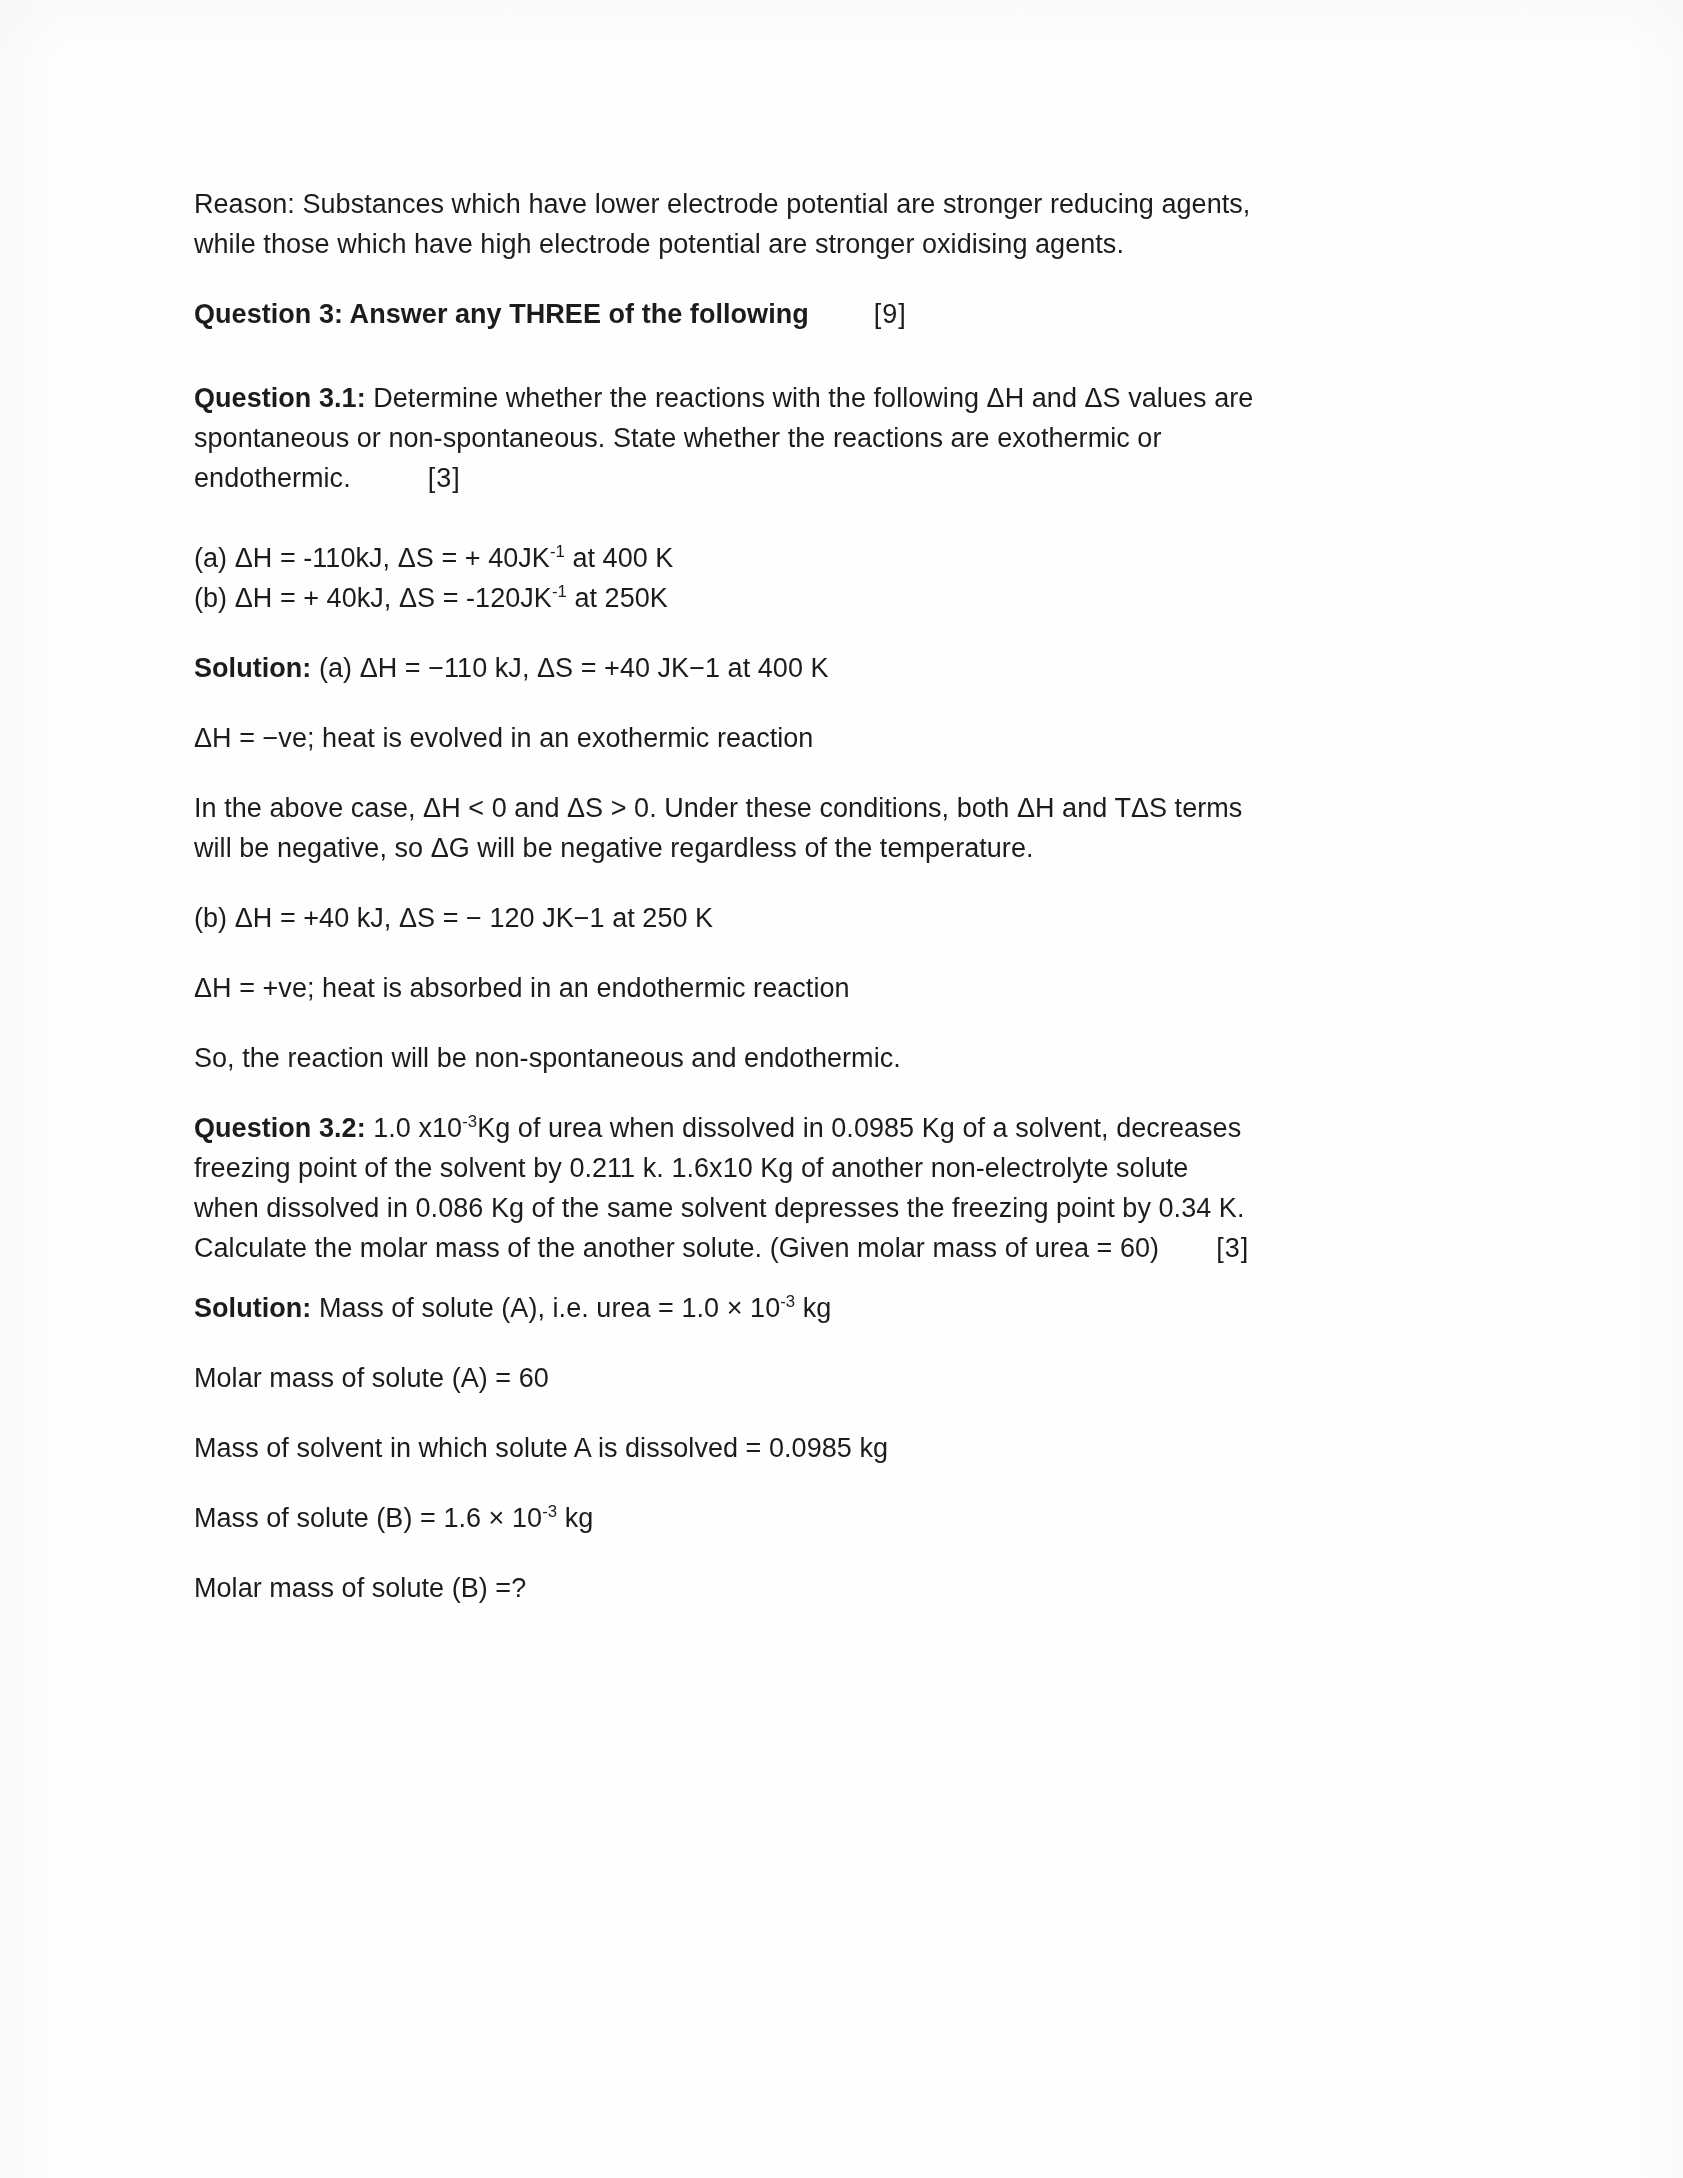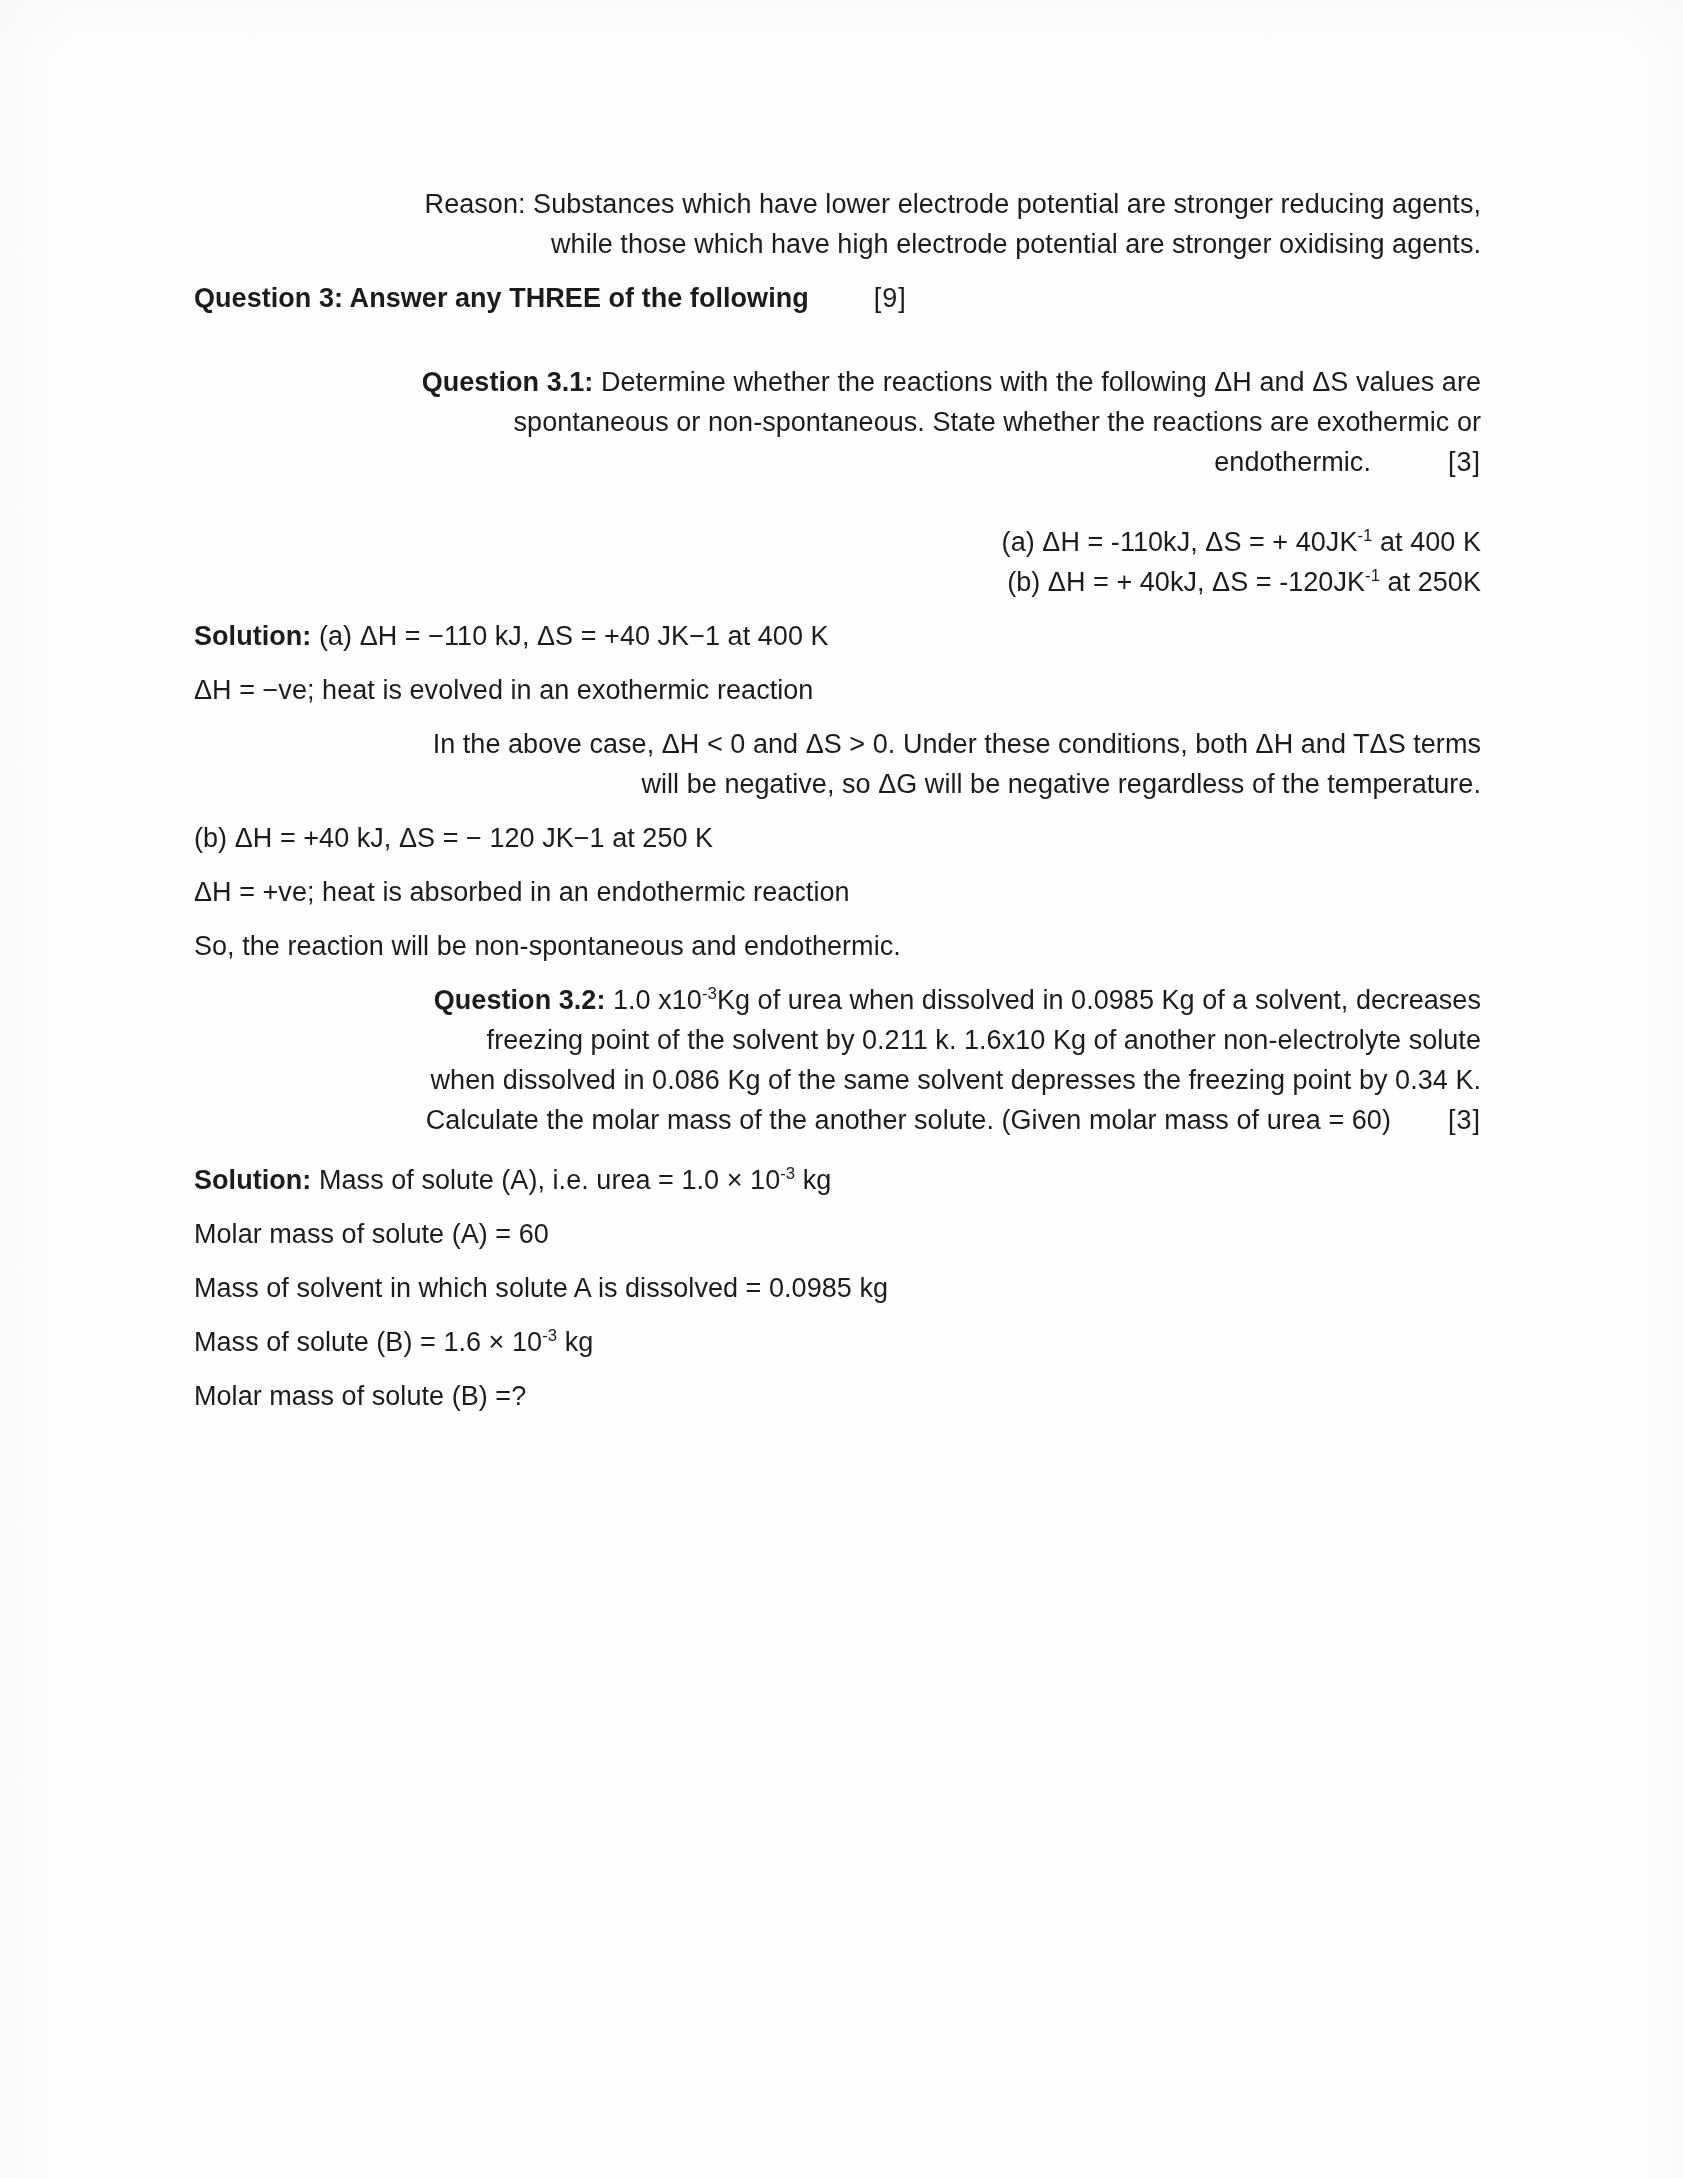--- a/index.html
+++ b/index.html
@@ -45,42 +45,42 @@
 
   p {
     margin: 0;
     font-size: 27px;
     line-height: 40px;
     letter-spacing: 0.05px;
     color: #1c1c1c;
   }
 
   .gap-sm { margin-top: 20px; }
-  .gap-md { margin-top: 14px; }
+  .gap-md { margin-top: 30px; }
   .gap-lg { margin-top: 40px; }
   .gap-xl { margin-top: 44px; }
 
   b, .bold { font-weight: bold; }
 
   sup {
     font-size: 0.62em;
     vertical-align: super;
     line-height: 0;
   }
 
   .marks {
     font-weight: normal;
     letter-spacing: 1px;
   }
 
   .sp-wide { display: inline-block; width: 77px; }
   .sp-mid  { display: inline-block; width: 57px; }
   .sp-q3   { display: inline-block; width: 65px; }
 
-  .line-block p { margin: 0; text-align: right; }
+  .line-block p { margin: 0; }
 </style>
 </head>
 <body>
 
 <div class="page">
   <div class="content">
 
     <div class="line-block">
       <p>Reason: Substances which have lower electrode potential are stronger reducing agents,</p>
       <p>while those which have high electrode potential are stronger oxidising agents.</p>

